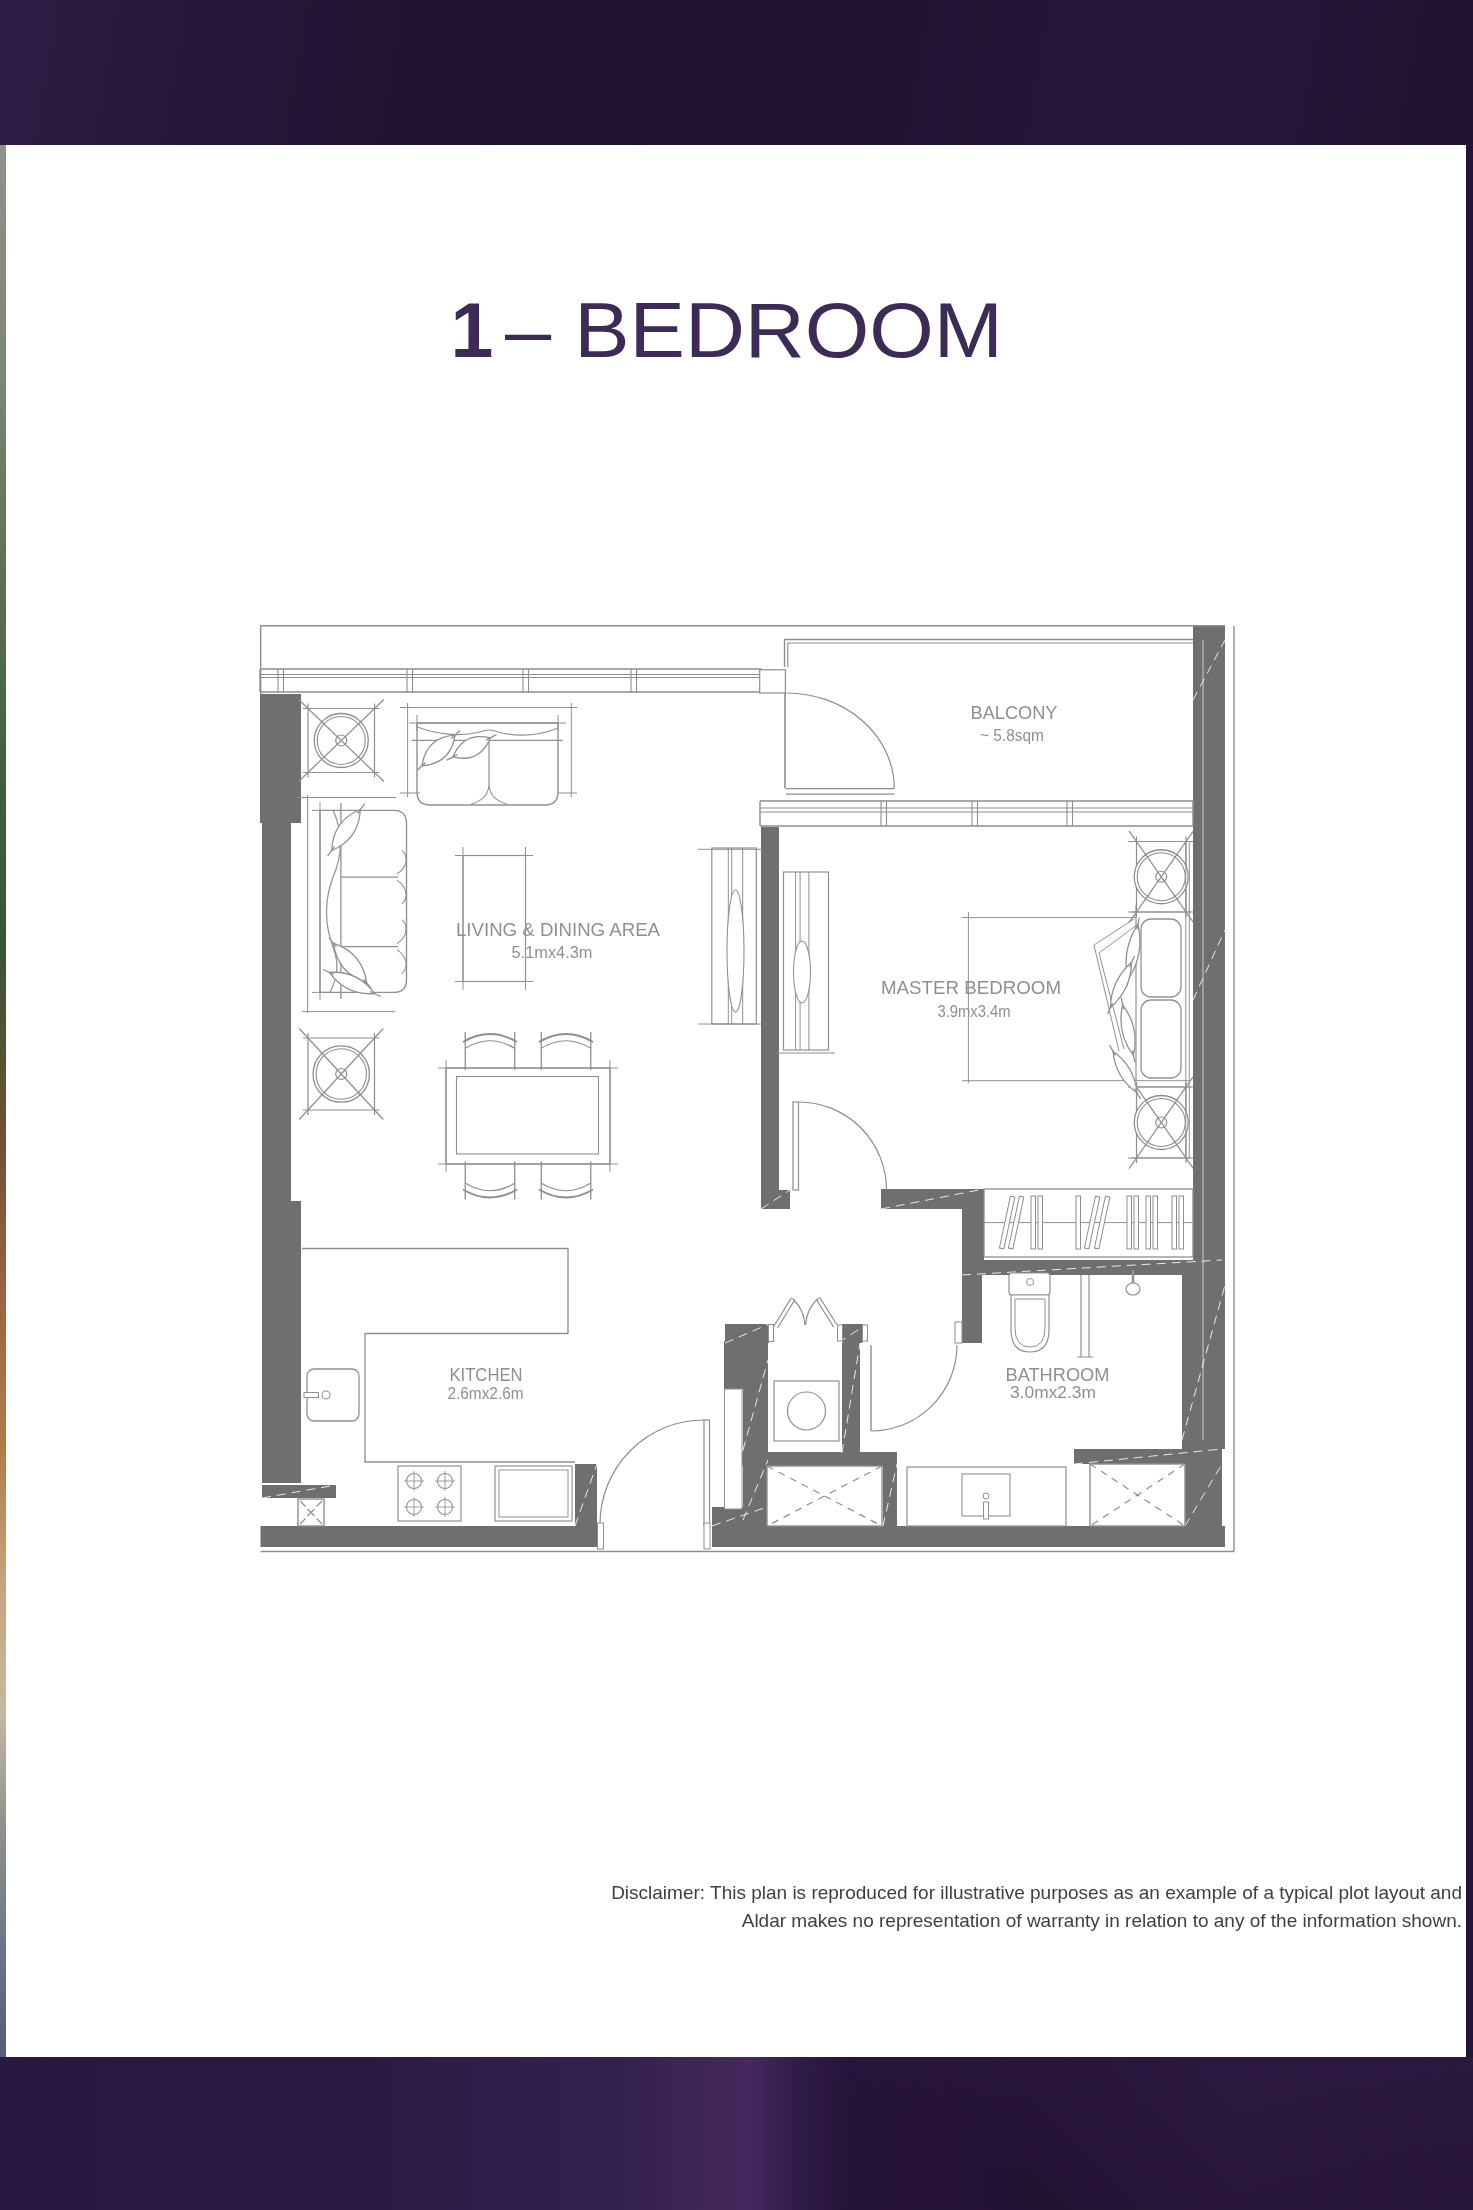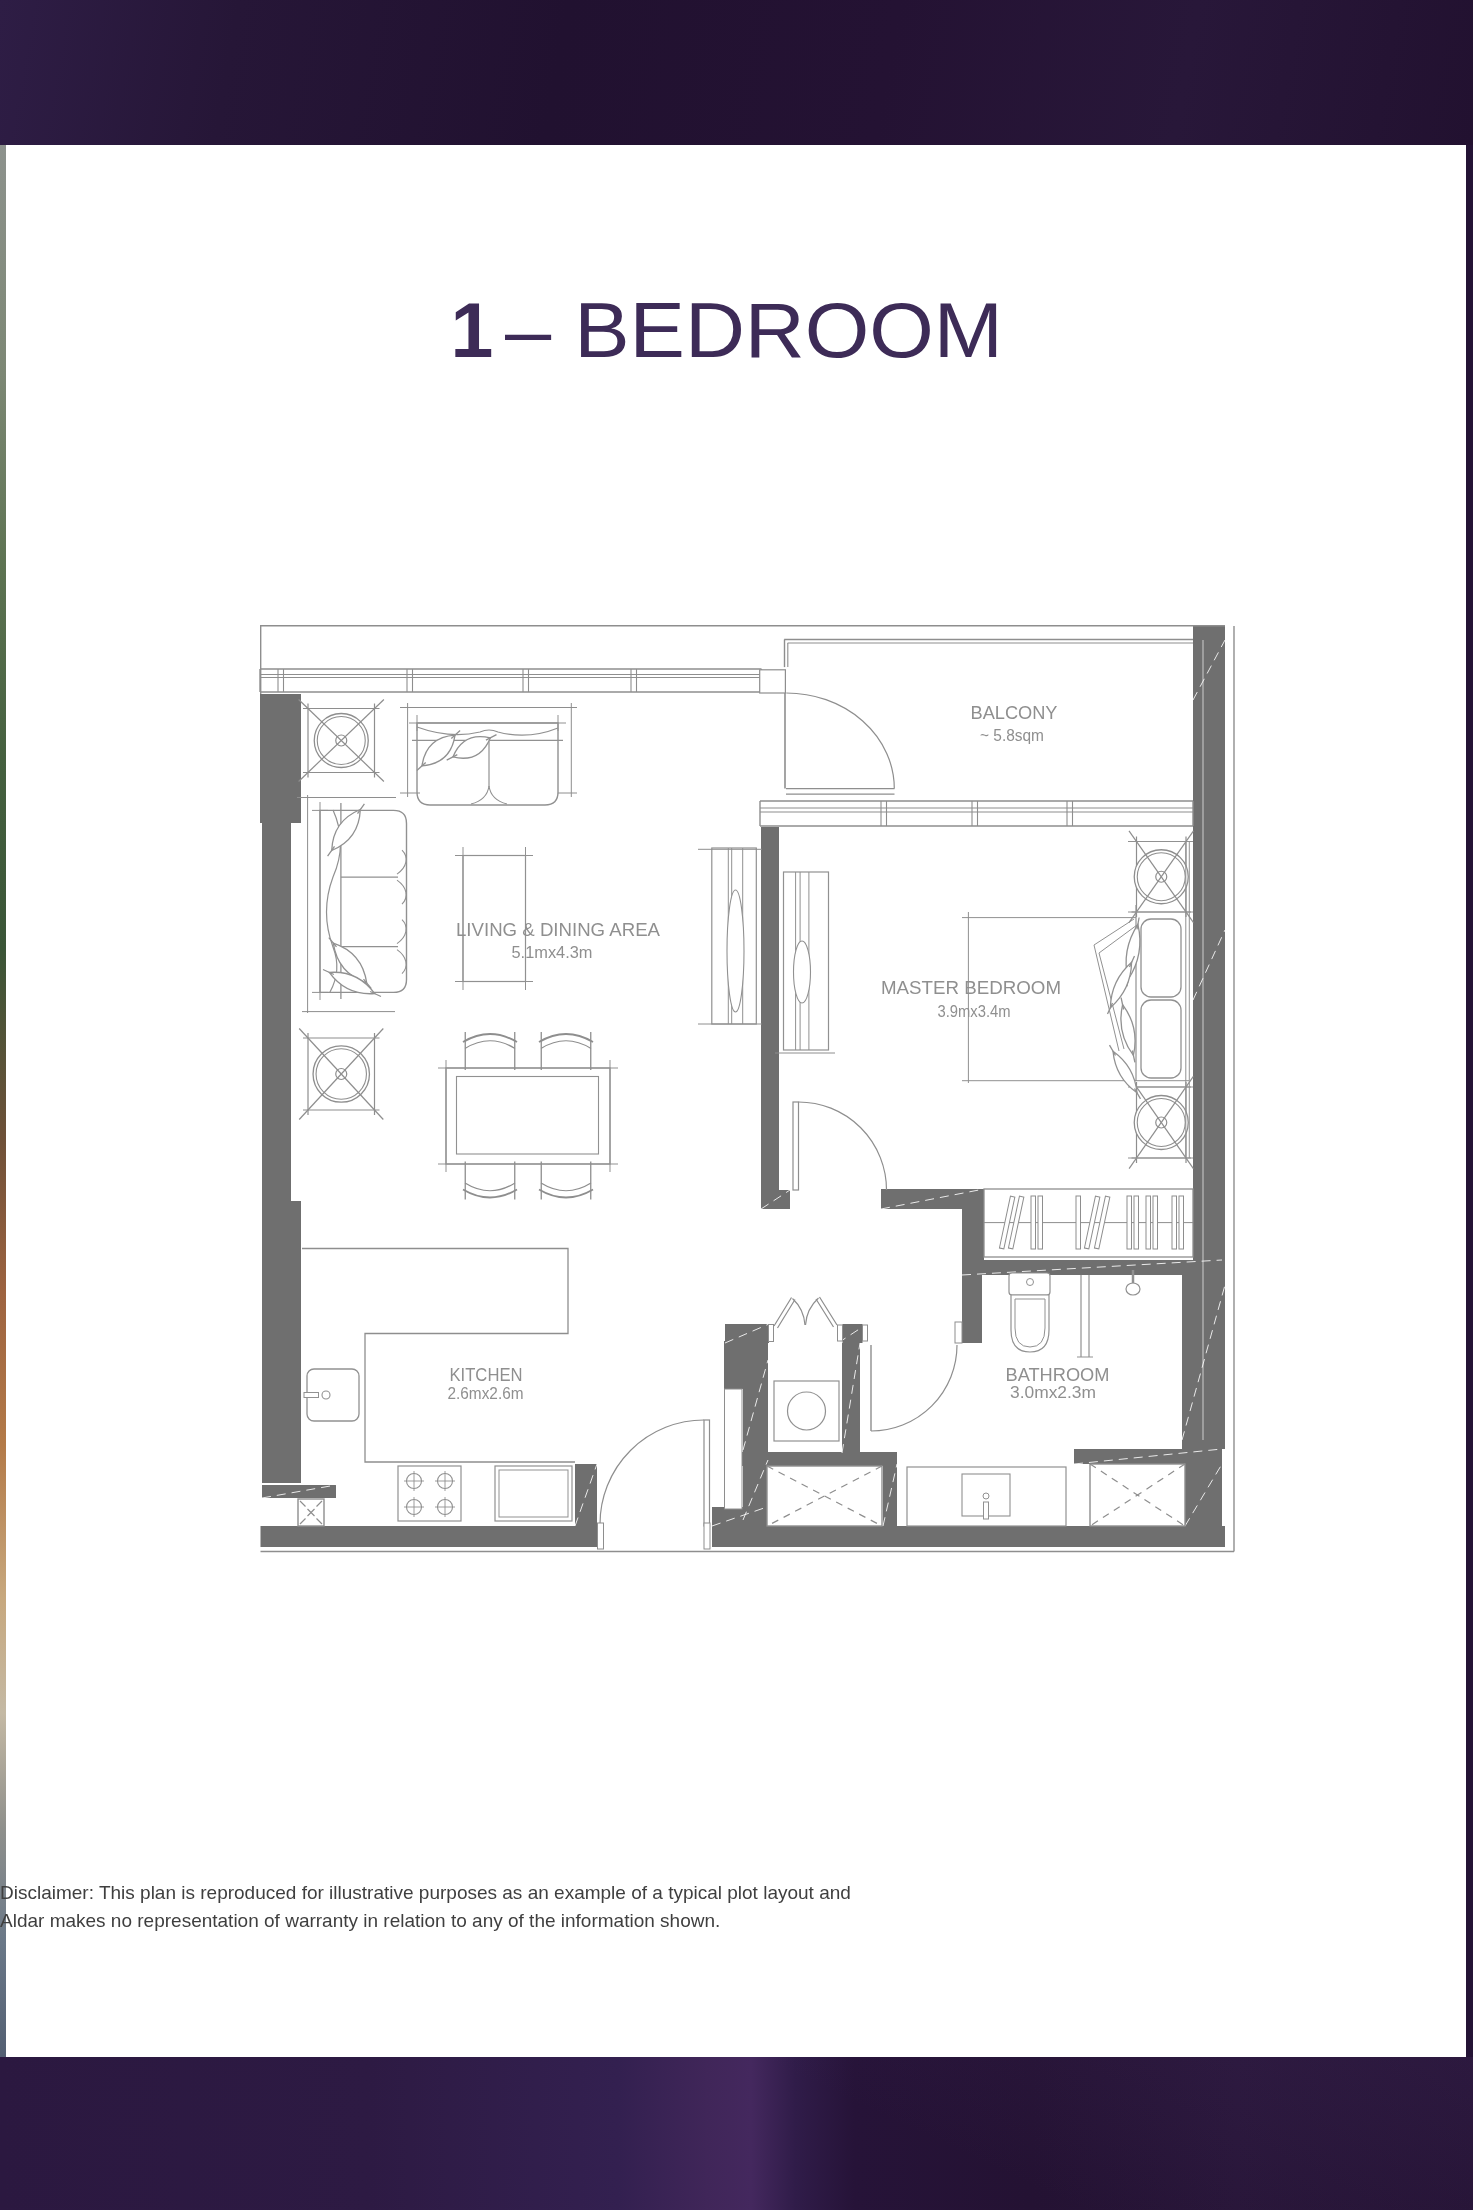--- a/index.html
+++ b/index.html
@@ -2,21 +2,21 @@
 <html><head><meta charset="utf-8"><style>
 html,body{margin:0;padding:0}
 body{width:1473px;height:2210px;position:relative;background:#ffffff;font-family:"Liberation Sans",sans-serif;overflow:hidden}
 .bandtop{position:absolute;left:0;top:0;width:1473px;height:145px;
  background:linear-gradient(100deg,#2e1d45 0%,#261637 16%,#211130 38%,#241233 60%,#281739 80%,#221130 100%)}
 .bandbot{position:absolute;left:0;top:2057px;width:1473px;height:153px;
  background:linear-gradient(205deg,rgba(90,60,130,0.18) 0%,rgba(90,60,130,0.0) 40%),linear-gradient(90deg,#2b1840 0%,#2d1a43 25%,#332050 42%,#402659 48%,#44285e 51%,#301c49 54%,#261338 58%,#241233 70%,#271537 84%,#221130 100%)}
 .slivl{position:absolute;left:0;top:145px;width:6px;height:1912px;
  background:linear-gradient(to bottom,#8d928d 0%,#7c8774 12%,#5d7352 22%,#45603f 32%,#3a5537 42%,#6e5038 52%,#9d6340 60%,#b37a48 68%,#c7a87e 76%,#c4b9a4 82%,#8f908c 88%,#6a7888 94%,#535f72 100%)}
 .slivr{position:absolute;left:1466px;top:145px;width:7px;height:1912px;background:#241335}
-.disc{position:absolute;left:0;top:1879px;width:1462px;text-align:left;font-size:19px;line-height:27.5px;color:#3f3f3f}
+.disc{position:absolute;left:0;top:1879px;width:1462px;text-align:right;font-size:19px;line-height:27.5px;color:#3f3f3f}
 </style></head>
 <body>
 <div class="bandtop"></div>
 <div class="slivl"></div>
 <div class="slivr"></div>
 <div class="bandbot"></div>
 <svg xmlns="http://www.w3.org/2000/svg" width="1473" height="2210" viewBox="0 0 1473 2210" style="position:absolute;left:0;top:0">
     <rect x="260" y="694" width="41" height="129" fill="#6f6f6f"></rect>
     <rect x="262" y="823" width="29" height="378" fill="#6f6f6f"></rect>
     <rect x="262" y="1201" width="39" height="282" fill="#6f6f6f"></rect>

